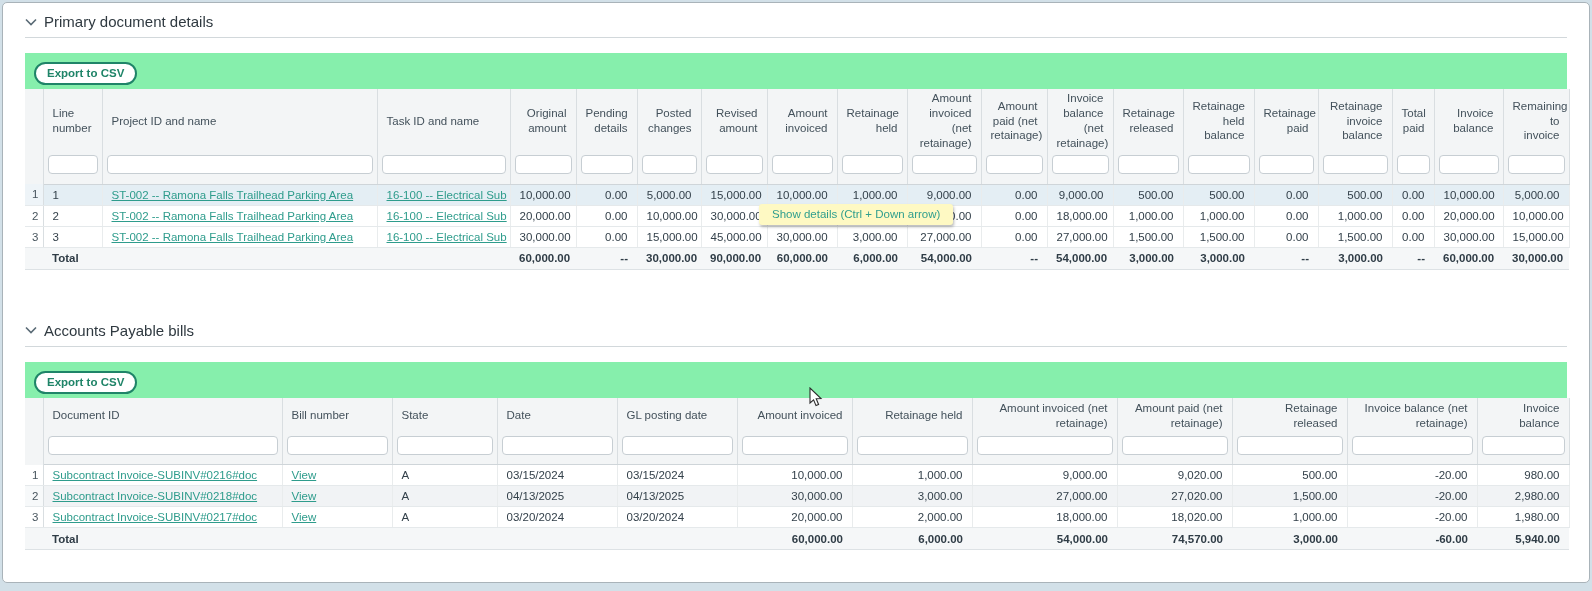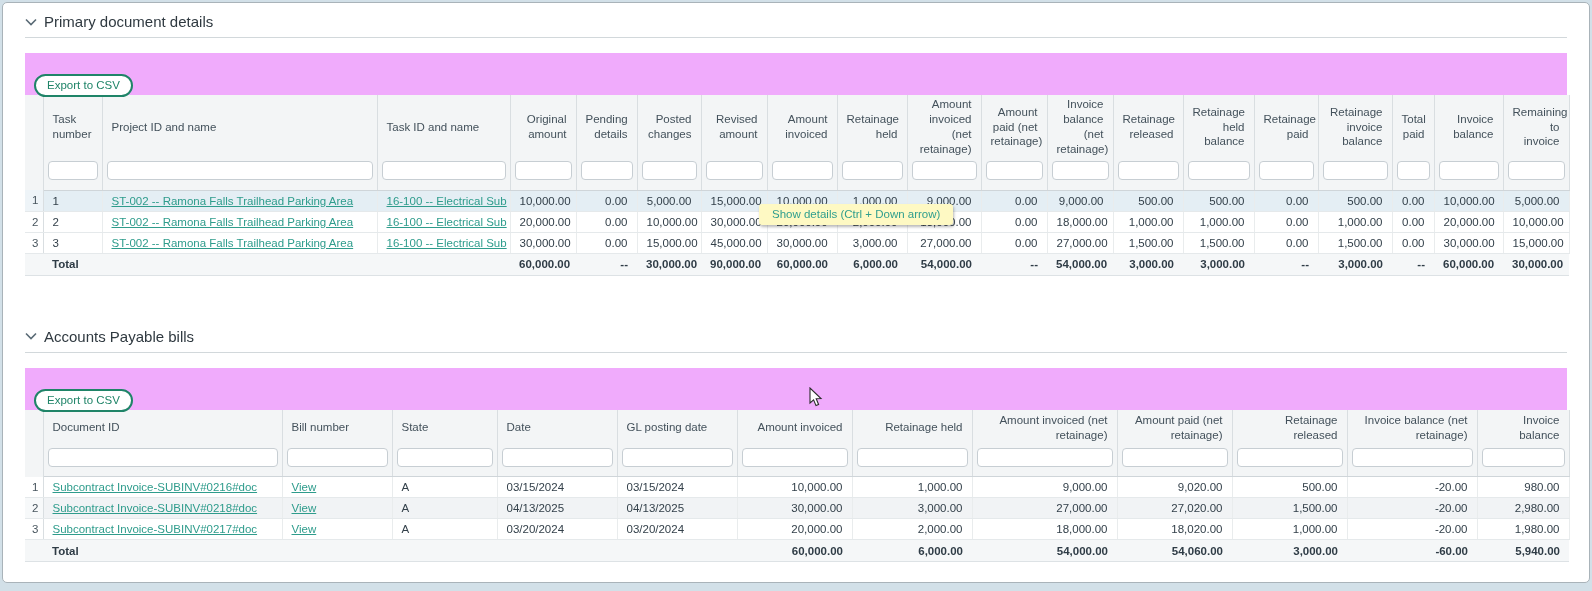--- a/index.html
+++ b/index.html
@@ -27,23 +27,24 @@
     padding-bottom:7px;
     border-bottom:1px solid #d2d8db;
     cursor:pointer;
   }
   .section-header .chev { display:inline-flex; }
   .section-title { font-size:15px; color:#2f3940; }
   .section-ap { margin-top:52px; }
   
   .toolbar {
     margin:15px 22px 0;
-    background:#f0abfc;
-    padding:21px 9px;
+    background:#86efac;
+    padding:9px 9px;
     height:36px;
+    font-weight:bold;
   }
   .btn-export {
     display:inline-block;
     background:#ffffff;
     border:2px solid #1f8468;
     color:#1f8468;
     border-radius:12px;
     font-size:11.5px;
     padding:2px 11px 3px;
     cursor:pointer;
@@ -180,21 +181,21 @@
           <col style="width: 71px;">
           <col style="width: 64px;">
           <col style="width: 74px;">
           <col style="width: 42px;">
           <col style="width: 69px;">
           <col style="width: 66px;">
         </colgroup>
         <thead>
           <tr>
             <th rowspan="2" class="gutter"></th>
-            <th class="hdr left"><span>Task number</span></th>
+            <th class="hdr left"><span>Line number</span></th>
             <th class="hdr left"><span>Project ID and name</span></th>
             <th class="hdr left"><span>Task ID and name</span></th>
             <th class="hdr right"><span>Original amount</span></th>
             <th class="hdr right"><span>Pending details</span></th>
             <th class="hdr right"><span>Posted changes</span></th>
             <th class="hdr right"><span>Revised amount</span></th>
             <th class="hdr right"><span>Amount invoiced</span></th>
             <th class="hdr right"><span>Retainage held</span></th>
             <th class="hdr right"><span>Amount invoiced (net retainage)</span></th>
             <th class="hdr right"><span>Amount paid (net retainage)</span></th>
@@ -436,21 +437,21 @@
           <tr>
             <td class="gutter"></td>
             <td class="left">Total</td>
             <td class="left"></td>
             <td class="left"></td>
             <td class="left"></td>
             <td class="left"></td>
             <td class="right">60,000.00</td>
             <td class="right">6,000.00</td>
             <td class="right">54,000.00</td>
-            <td class="right">54,060.00</td>
+            <td class="right">74,570.00</td>
             <td class="right">3,000.00</td>
             <td class="right">-60.00</td>
             <td class="right">5,940.00</td>
           </tr>
         </tfoot>
       </table>
     </div>
 
   <div class="tooltip">Show details (Ctrl + Down arrow)</div>
 

